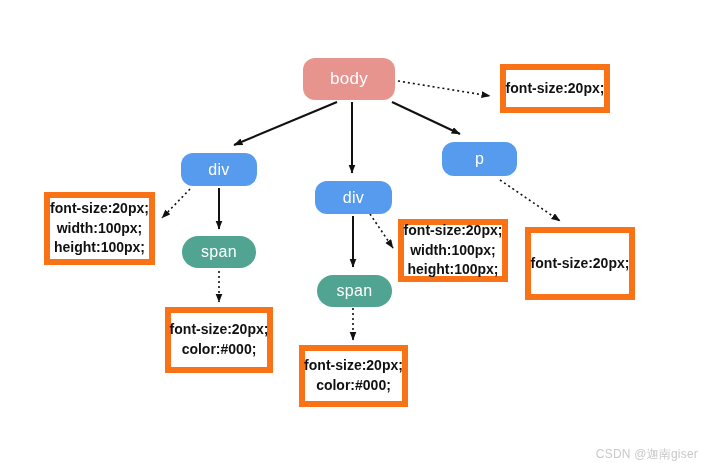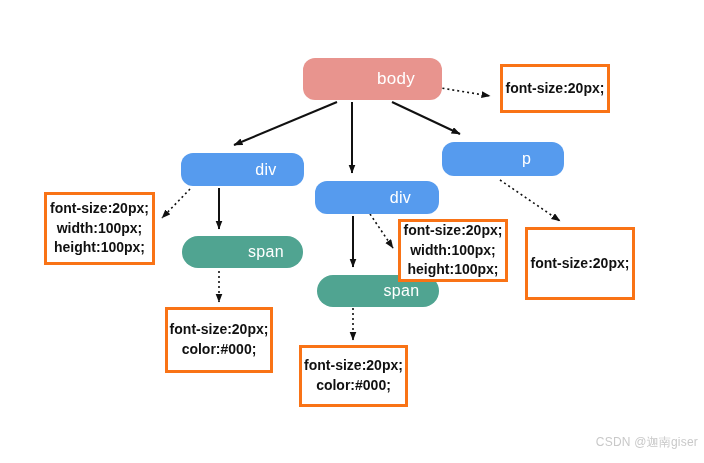--- a/index.html
+++ b/index.html
@@ -15,53 +15,52 @@
   .arrows line.solid{stroke-width:2;}
   .arrows line.dotted{stroke-width:1.6;stroke-dasharray:2 3;}
 
   .node{
     position:absolute;
     display:flex;align-items:center;justify-content:center;
     color:#ffffff;
     border-radius:12px;
     font-size:16px;
     letter-spacing:.3px;
-    padding-left:47px;
   }
   .n-body{left:303px;top:58px;width:92px;height:42px;background:#e8948e;font-size:17px;}
   .n-div-left{left:181px;top:153px;width:76px;height:33px;background:#569bee;}
   .n-div-center{left:315px;top:181px;width:77px;height:33px;background:#569bee;}
   .n-p{left:442px;top:142px;width:75px;height:34px;background:#569bee;}
   .n-span-left{left:182px;top:236px;width:74px;height:32px;background:#50a491;border-radius:16px;}
   .n-span-center{left:317px;top:275px;width:75px;height:32px;background:#50a491;border-radius:16px;}
 
   .stylebox{
     position:absolute;
     background:#ffffff;
-    border:3px solid #f97316;
+    border:6px solid #f97316;
     display:flex;flex-direction:column;align-items:center;justify-content:center;
     font-weight:700;
     font-size:14px;
     color:#111111;
     line-height:1.4;
     text-align:center;
     box-sizing:border-box;
     padding:2px;
     white-space:nowrap;
   }
   .b-body{left:500px;top:64px;width:110px;height:49px;}
   .b-div-left{left:44px;top:192px;width:111px;height:73px;}
   .b-div-center{left:398px;top:219px;width:110px;height:63px;}
   .b-span-left{left:165px;top:307px;width:108px;height:66px;}
   .b-span-center{left:299px;top:345px;width:109px;height:62px;}
   .b-p{left:525px;top:227px;width:110px;height:73px;}
 
   .watermark{
     position:absolute;
-    right:6px;bottom:12px;
+    right:6px;bottom:0;
     font-size:12px;
     color:#c9c9c9;
     letter-spacing:.2px;
   }
 </style>
 </head>
 <body>
 
 <div class="canvas">
 

